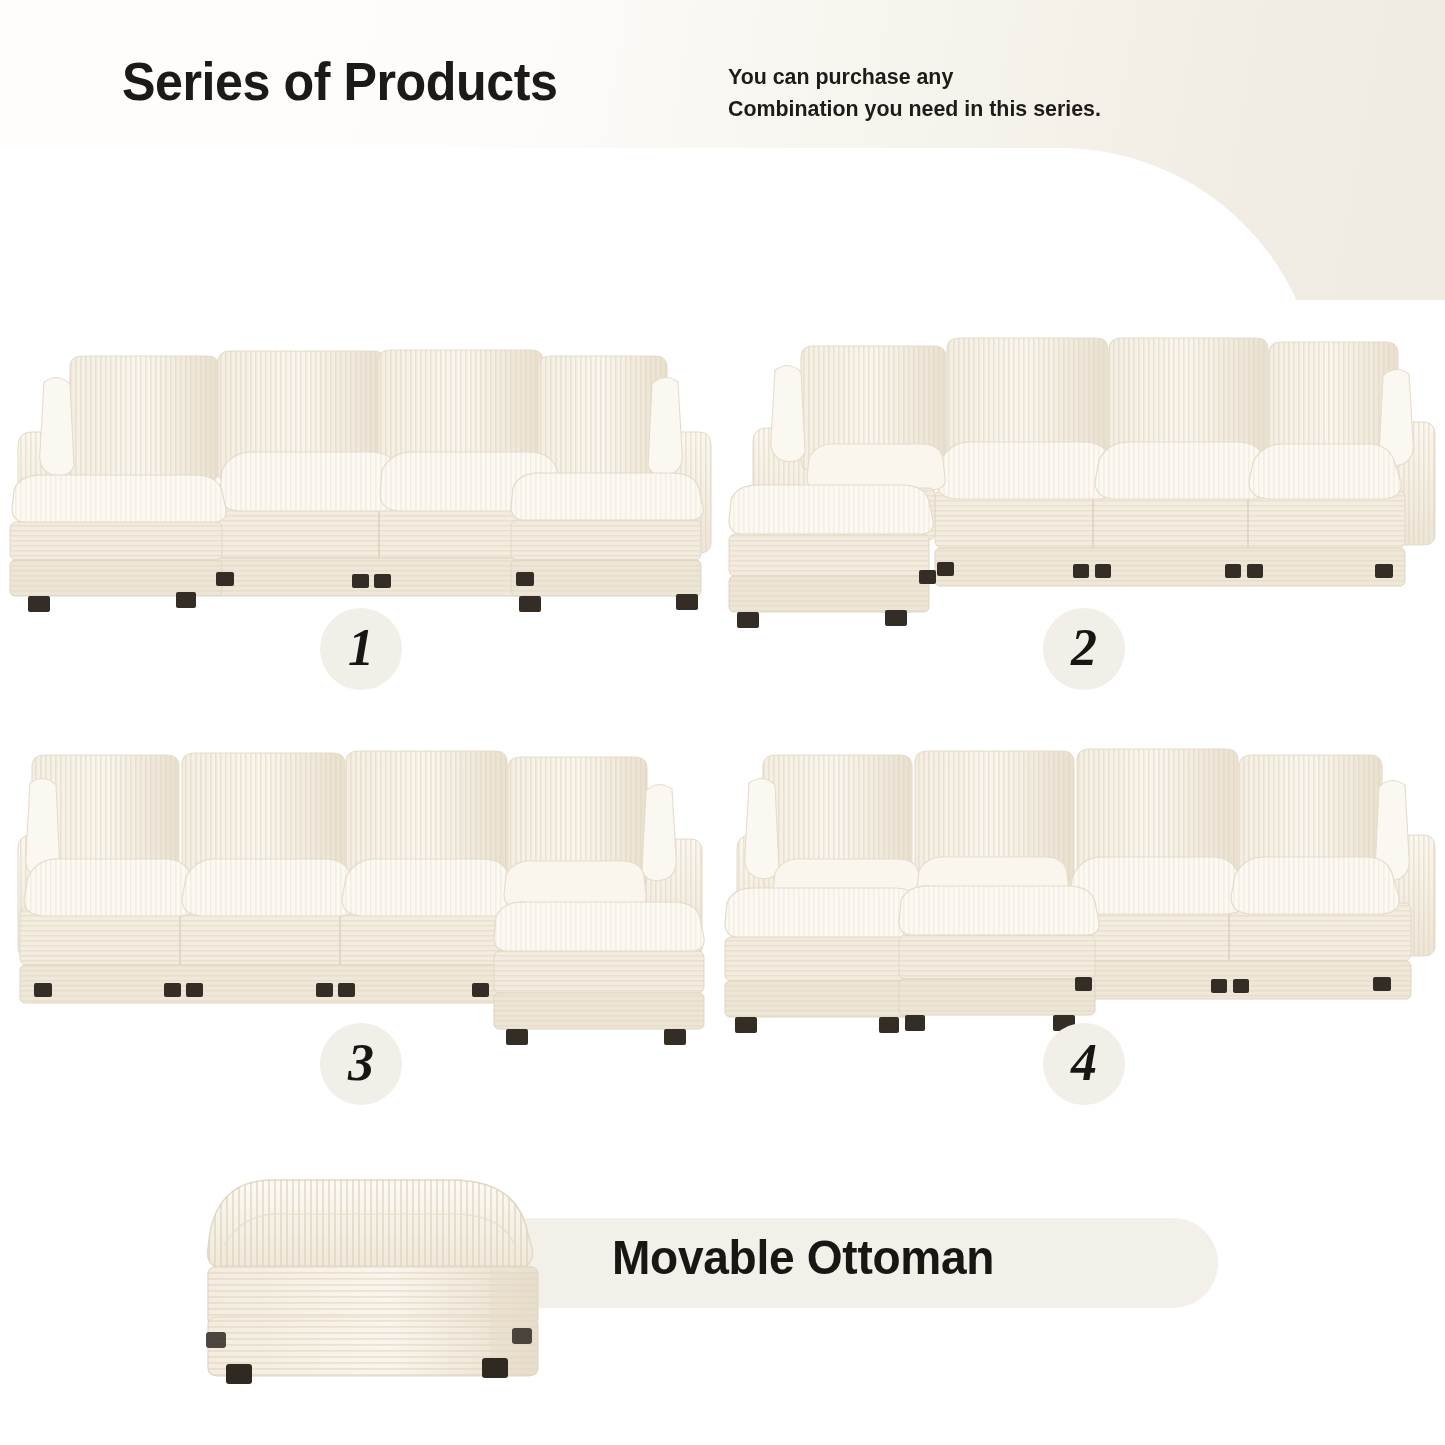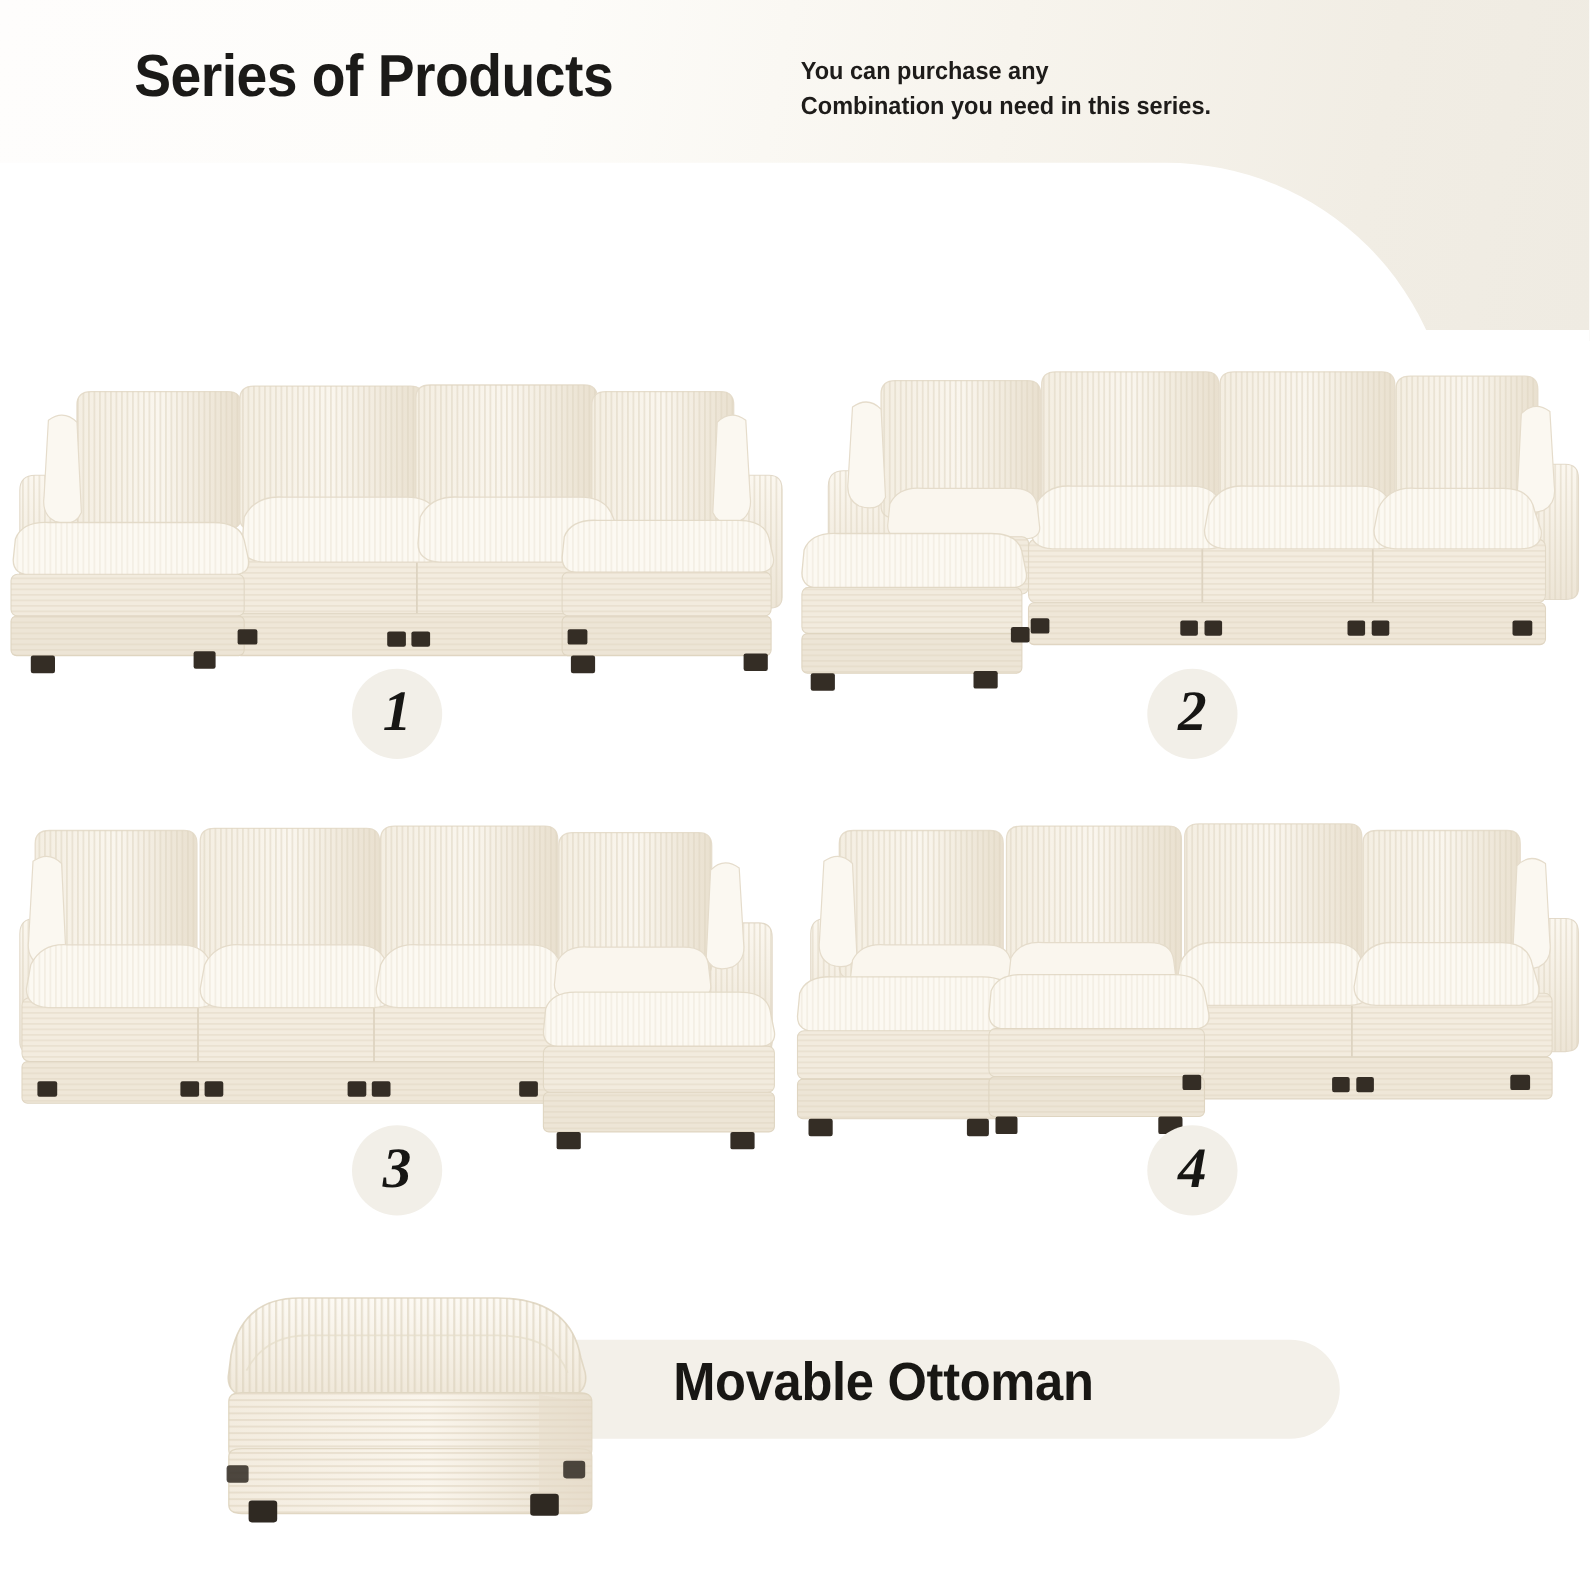--- a/index.html
+++ b/index.html
@@ -20,21 +20,21 @@
   
   #banner-curve{
     position:absolute;left:0;top:148px;width:1320px;height:420px;
     background:#FFFFFF;
     border-top-right-radius:260px;
   }
   #banner-fill-bottom{
     position:absolute;left:0;top:300px;width:1445px;height:20px;background:#FFFFFF;
   }
 
-  #title-row{position:absolute;left:0;top:0;width:100%;height:148px;}
+  #title-row{position:absolute;left:0;top:12px;width:100%;height:148px;}
   #page-title{
     position:absolute;left:122px;top:38px;
     font-size:54px;font-weight:bold;color:#1B1A18;
     letter-spacing:-0.5px;
     transform:scaleX(0.93);transform-origin:left center;
     white-space:nowrap;
   }
   #subtitle-block{
     position:absolute;left:728px;top:49px;
     font-size:22.5px;font-weight:bold;color:#1E1C1A;

